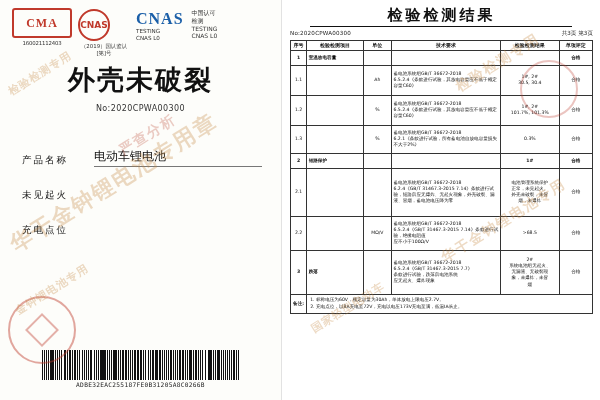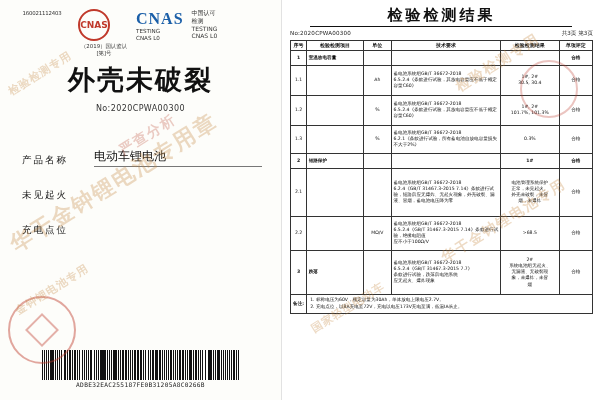--- a/index.html
+++ b/index.html
@@ -154,20 +154,21 @@
     border-radius:50%;border:2px solid rgba(190,60,45,0.30);pointer-events:none;
   }
 </style>
 </head>
 <body>
 
 <div id="leftpage">
 
   <div class="lp-logos">
     <div class="logo-box">
+      <div class="cma">CMA</div>
       <div class="cma-sub">160021112403</div>
     </div>
     <div class="logo-box" style="padding-top:1px;">
       <div class="cnas-circle">CNAS</div>
       <div class="cnas-sub">（2019）国认监认[第]号</div>
     </div>
     <div class="logo-box" style="padding-top:3px;">
       <div class="cnas-word">CNAS</div>
       <div class="cnas-l">TESTING<br>CNAS L0</div>
     </div>

